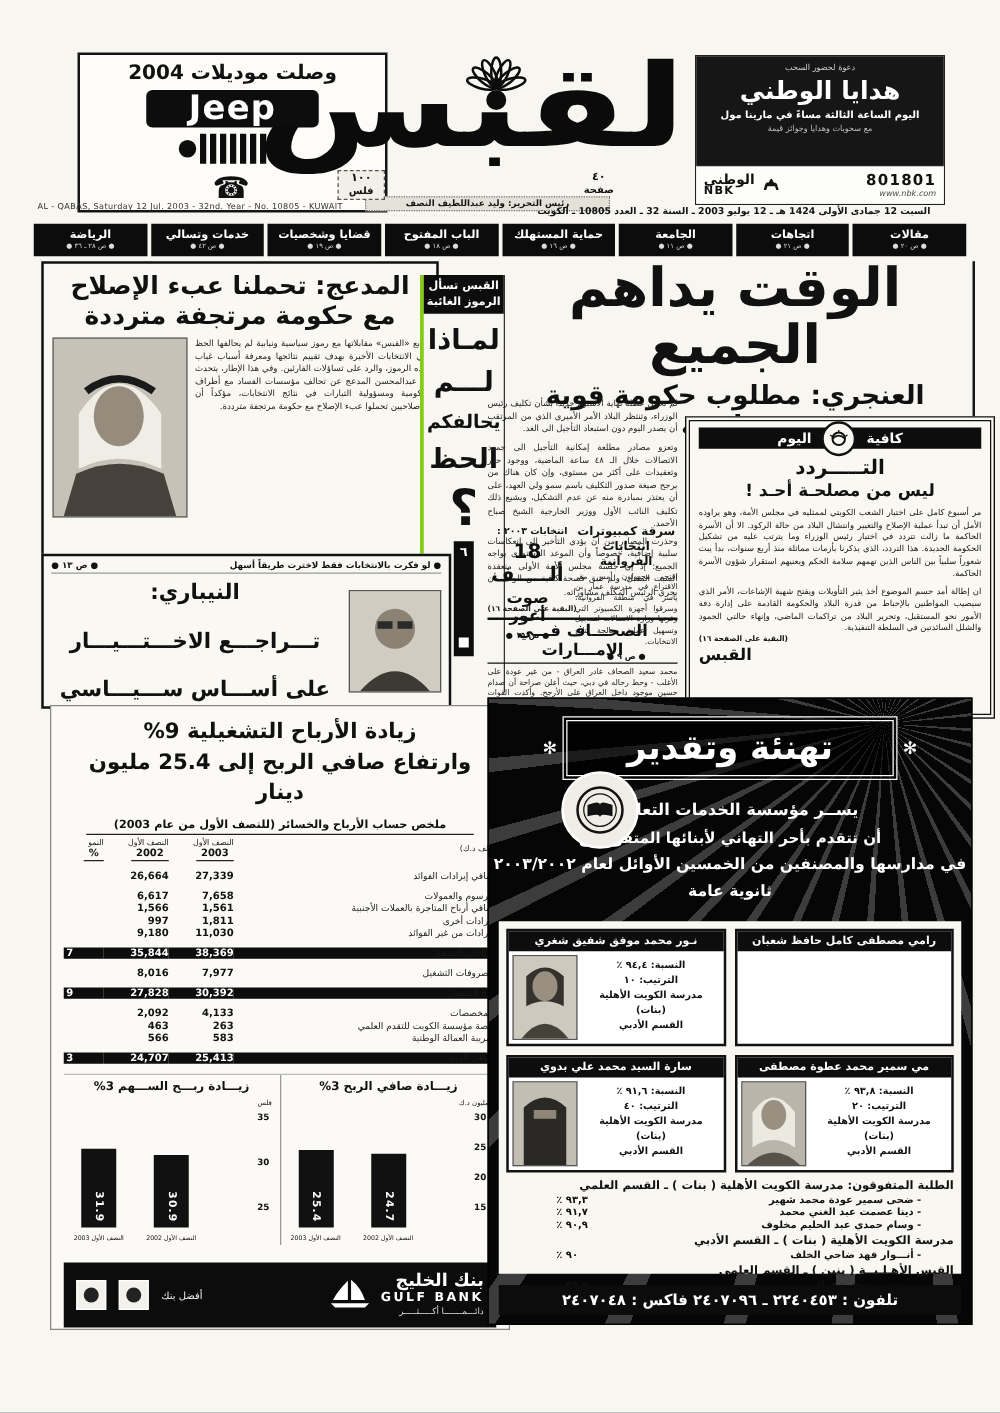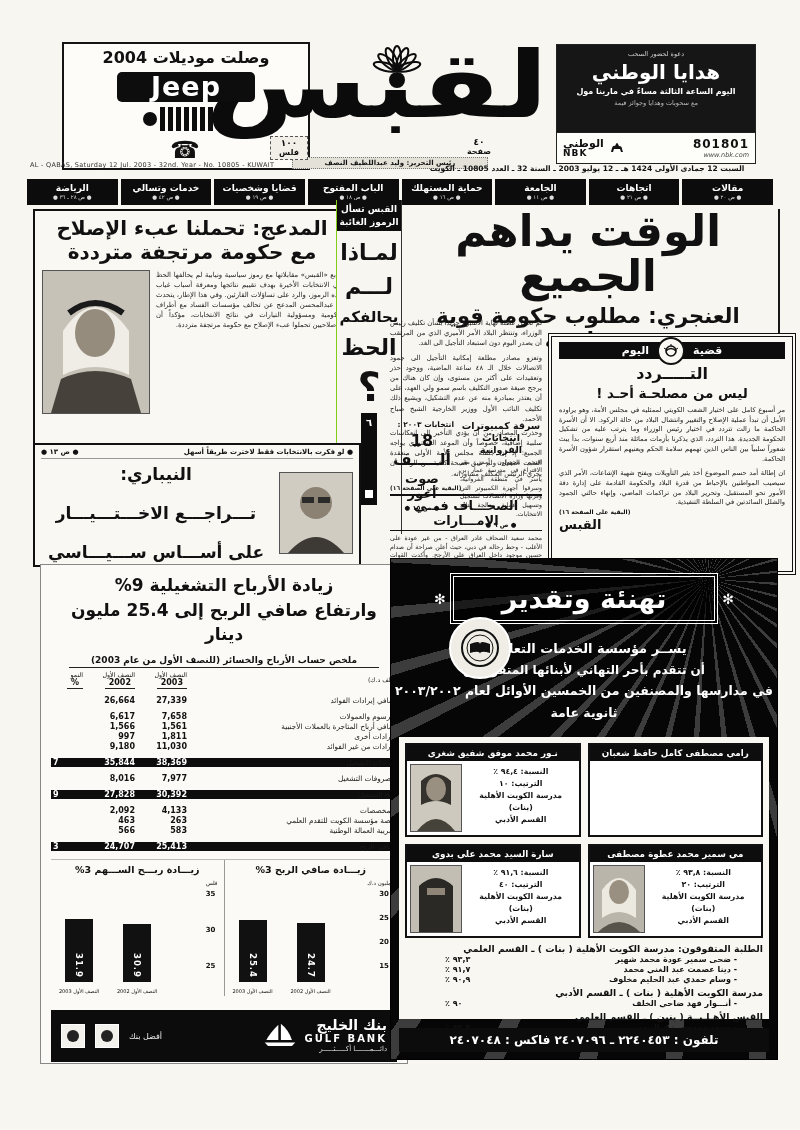--- a/index.html
+++ b/index.html
@@ -57,21 +57,21 @@
   .nav-item .pg{font-size:5.5px;margin-top:2px;color:#ddd;}
 
   
   .leftbox{left:33px;top:209px;width:300px;height:230px;border:2px solid #111;background:#f9f8f3;
            padding:5px 7px;direction:rtl;}
   .mudaj-h{font-size:20px;font-weight:900;text-align:center;line-height:1.2;}
   .mudaj-row{display:flex;gap:6px;margin-top:6px;}
   .mudaj-body{flex:1;font-size:6.9px;text-align:justify;line-height:1.45;color:#1c1c1c;}
   .photo{background:#ccc8be;border:1px solid #555;flex:none;}
 
-  .strip{left:336px;top:200px;width:64px;height:334px;border-left:1px solid #84cc16;border-right:1px solid #333;
+  .strip{left:336px;top:220px;width:64px;height:334px;border-left:3px solid #84cc16;border-right:1px solid #333;
          background:#f7f6f1;text-align:center;direction:rtl;}
   .strip-head{background:#0d0d0d;color:#fff;font-size:9px;font-weight:bold;line-height:1.4;padding:3px 1px;}
   .strip .w{font-weight:900;margin-top:9px;}
   .w1{font-size:22px;} .w2{font-size:22px;} .w3{font-size:15px;} .w4{font-size:22px;}
   .w5{font-size:40px;line-height:.9;}
   .numbar{margin:8px auto 0;width:16px;height:88px;background:#0c0c0c;color:#fff;
           font-size:10px;font-weight:bold;padding-top:4px;}
   .numbar .sq{display:block;width:8px;height:8px;background:#fff;margin:62px auto 0;}
 
   .nibaribox{left:33px;top:443px;width:312px;height:114px;border:2px solid #111;background:#f9f8f3;
@@ -387,21 +387,21 @@
   </div>
 
   <div class="abs sahhaf">
     <div class="sahhaf-t">الصحـــاف فـــي الامـــارات</div>
     <div class="sahhaf-b">محمد سعيد الصحاف غادر العراق - من غير عودة على الأغلب - وحط رحاله في دبي، حيث أعلن صراحة أن صدام حسين موجود داخل العراق على الأرجح. وأكدت القوات الأميركية تواجدها في الفلوجة، فيما دارت الاشتباكات في الرمادي، وتركزت الأنظار على مجلس الحكم المرتقب إعلانه خلال ٤٨ ساعة بحسب بعض المصادر.</div>
     <div class="pgdot ctr">● ص ٢٣ ●</div>
   </div>
 
   <div class="abs qadiya">
     <div class="qad-head">
-      <span>قضية</span>
+      <span>كافية</span>
       <span class="horn">
         <svg width="16" height="16" viewBox="0 0 16 16">
           <circle cx="8" cy="8" r="5" fill="none" stroke="#111" stroke-width="1.6"></circle>
           <path d="M3 8 Q8 3 13 8" fill="none" stroke="#111" stroke-width="1.4"></path>
           <path d="M1 5 L4 7 M15 5 L12 7 M8 1 L8 3" stroke="#111" stroke-width="1"></path>
         </svg>
       </span>
       <span>اليوم</span>
     </div>
     <div class="qad-t1">التـــــردد</div>

